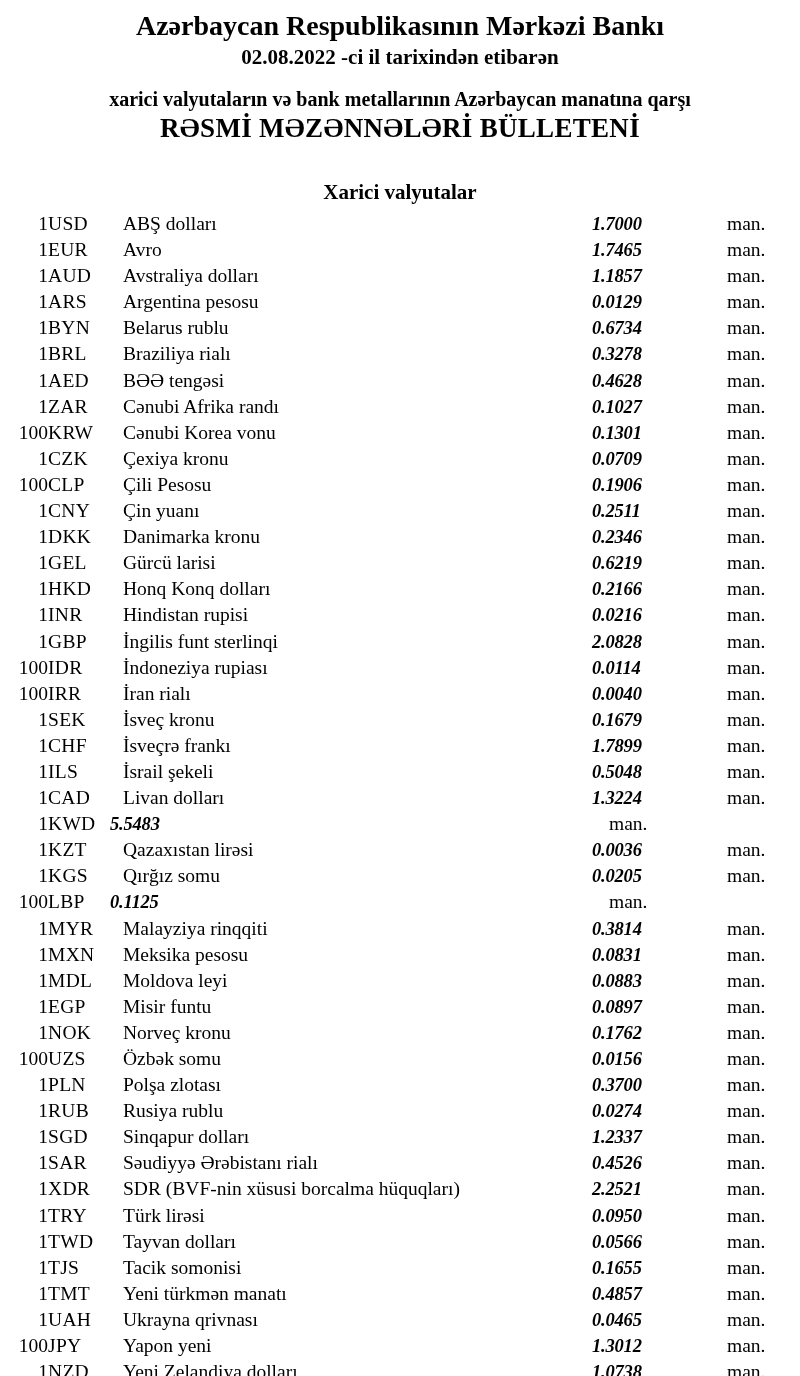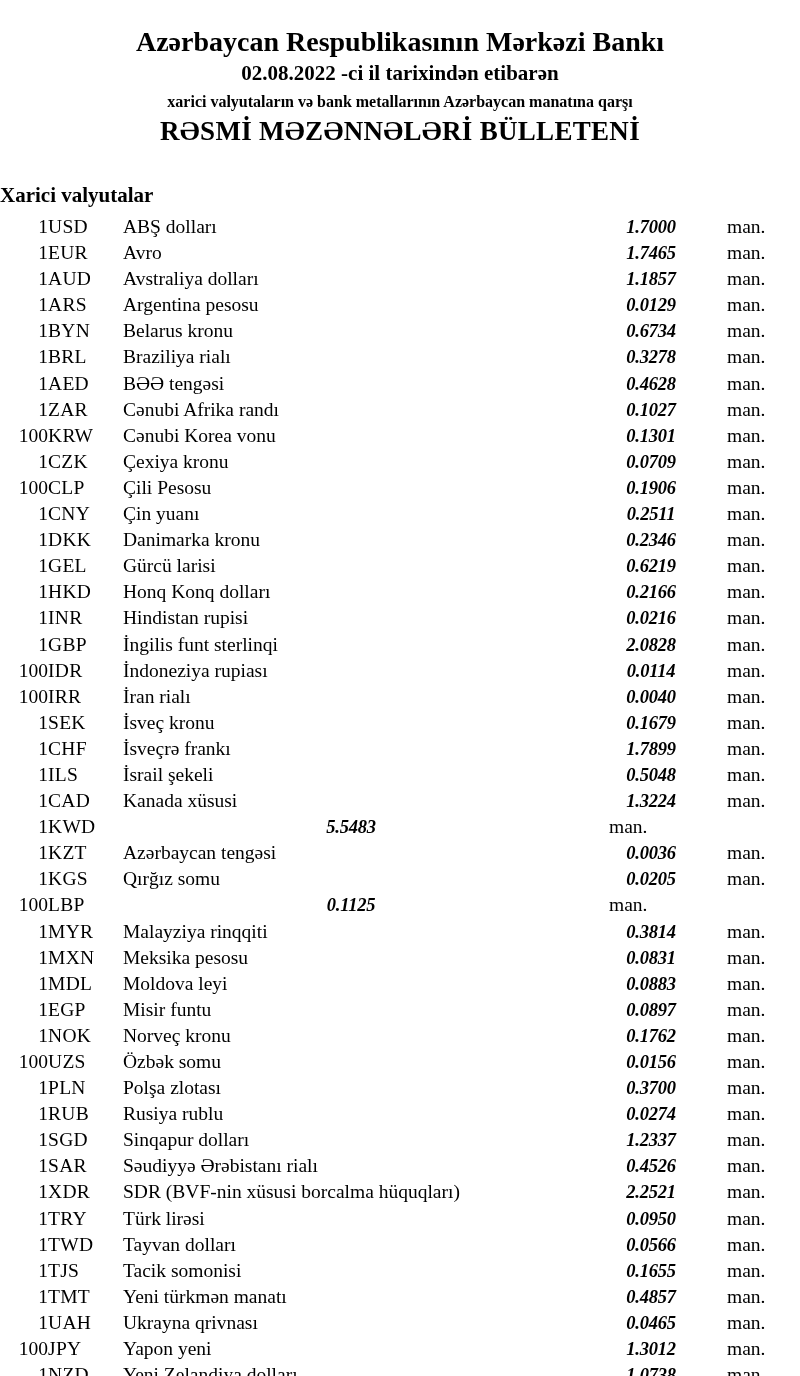--- a/index.html
+++ b/index.html
@@ -6,46 +6,46 @@
   html, body { margin: 0; padding: 0; background: #ffffff; }
   .page {
     width: 800px;
     height: 1376px;
     margin: 0 auto;
     background: #ffffff;
     color: #000000;
     font-family: "Liberation Serif", "DejaVu Serif", serif;
     overflow: hidden;
   }
-  .header { text-align: center; padding-top: 24px; }
+  .header { text-align: center; padding-top: 8px; }
   .bank-name {
     font-size: 28px;
     font-weight: bold;
     line-height: 36px;
   }
   .date-line {
     font-size: 21px;
     font-weight: bold;
     line-height: 26px;
   }
   .subtitle-line {
-    font-size: 16px;
+    font-size: 20px;
     font-weight: bold;
     line-height: 26px;
-    margin-top: 3px;
+    margin-top: 16px;
   }
   .bulletin-title {
     font-size: 27px;
     font-weight: bold;
     line-height: 27px;
     margin-top: 3px;
     letter-spacing: 0.3px;
   }
   .section-title {
-    text-align: left;
+    text-align: center;
     font-size: 21px;
     font-weight: bold;
     line-height: 26px;
     margin-top: 37px;
   }
   .rates-table {
     margin-top: 6px;
     padding-right: 28px;
   }
   .rate-row {
@@ -54,21 +54,21 @@
     align-items: baseline;
     height: 26.1px;
     line-height: 26.1px;
     font-size: 19.5px;
     white-space: nowrap;
   }
   .cell-qty  { text-align: right; }
   .cell-code { text-align: left; letter-spacing: 0.3px; }
   .cell-name { padding-left: 13px; overflow: hidden; }
   .cell-rate {
-    text-align: center;
+    text-align: left;
     font-weight: bold;
     font-style: italic;
     font-size: 18.5px;
     letter-spacing: -0.2px;
   }
   .cell-unit { padding-left: 17px; }
 </style>
 </head>
 <body>
 
@@ -112,21 +112,21 @@
     <span class="cell-qty">1</span>
     <span class="cell-code">ARS</span>
     <span class="cell-name">Argentina pesosu</span>
     <span class="cell-rate">0.0129</span>
     <span class="cell-unit">man.</span>
   </div>
 
   <div class="rate-row">
     <span class="cell-qty">1</span>
     <span class="cell-code">BYN</span>
-    <span class="cell-name">Belarus kronu</span>
+    <span class="cell-name">Belarus rublu</span>
     <span class="cell-rate">0.6734</span>
     <span class="cell-unit">man.</span>
   </div>
 
   <div class="rate-row">
     <span class="cell-qty">1</span>
     <span class="cell-code">BRL</span>
     <span class="cell-name">Braziliya rialı</span>
     <span class="cell-rate">0.3278</span>
     <span class="cell-unit">man.</span>
@@ -256,36 +256,36 @@
     <span class="cell-qty">1</span>
     <span class="cell-code">ILS</span>
     <span class="cell-name">İsrail şekeli</span>
     <span class="cell-rate">0.5048</span>
     <span class="cell-unit">man.</span>
   </div>
 
   <div class="rate-row">
     <span class="cell-qty">1</span>
     <span class="cell-code">CAD</span>
-    <span class="cell-name">Kanada xüsusi</span>
+    <span class="cell-name">Livan dolları</span>
     <span class="cell-rate">1.3224</span>
     <span class="cell-unit">man.</span>
   </div>
 
   <div class="rate-row">
     <span class="cell-qty">1</span>
     <span class="cell-code">KWD</span>
     <span class="cell-rate">5.5483</span>
     <span class="cell-unit">man.</span>
   </div>
 
   <div class="rate-row">
     <span class="cell-qty">1</span>
     <span class="cell-code">KZT</span>
-    <span class="cell-name">Azərbaycan tengəsi</span>
+    <span class="cell-name">Qazaxıstan lirəsi</span>
     <span class="cell-rate">0.0036</span>
     <span class="cell-unit">man.</span>
   </div>
 
   <div class="rate-row">
     <span class="cell-qty">1</span>
     <span class="cell-code">KGS</span>
     <span class="cell-name">Qırğız somu</span>
     <span class="cell-rate">0.0205</span>
     <span class="cell-unit">man.</span>

